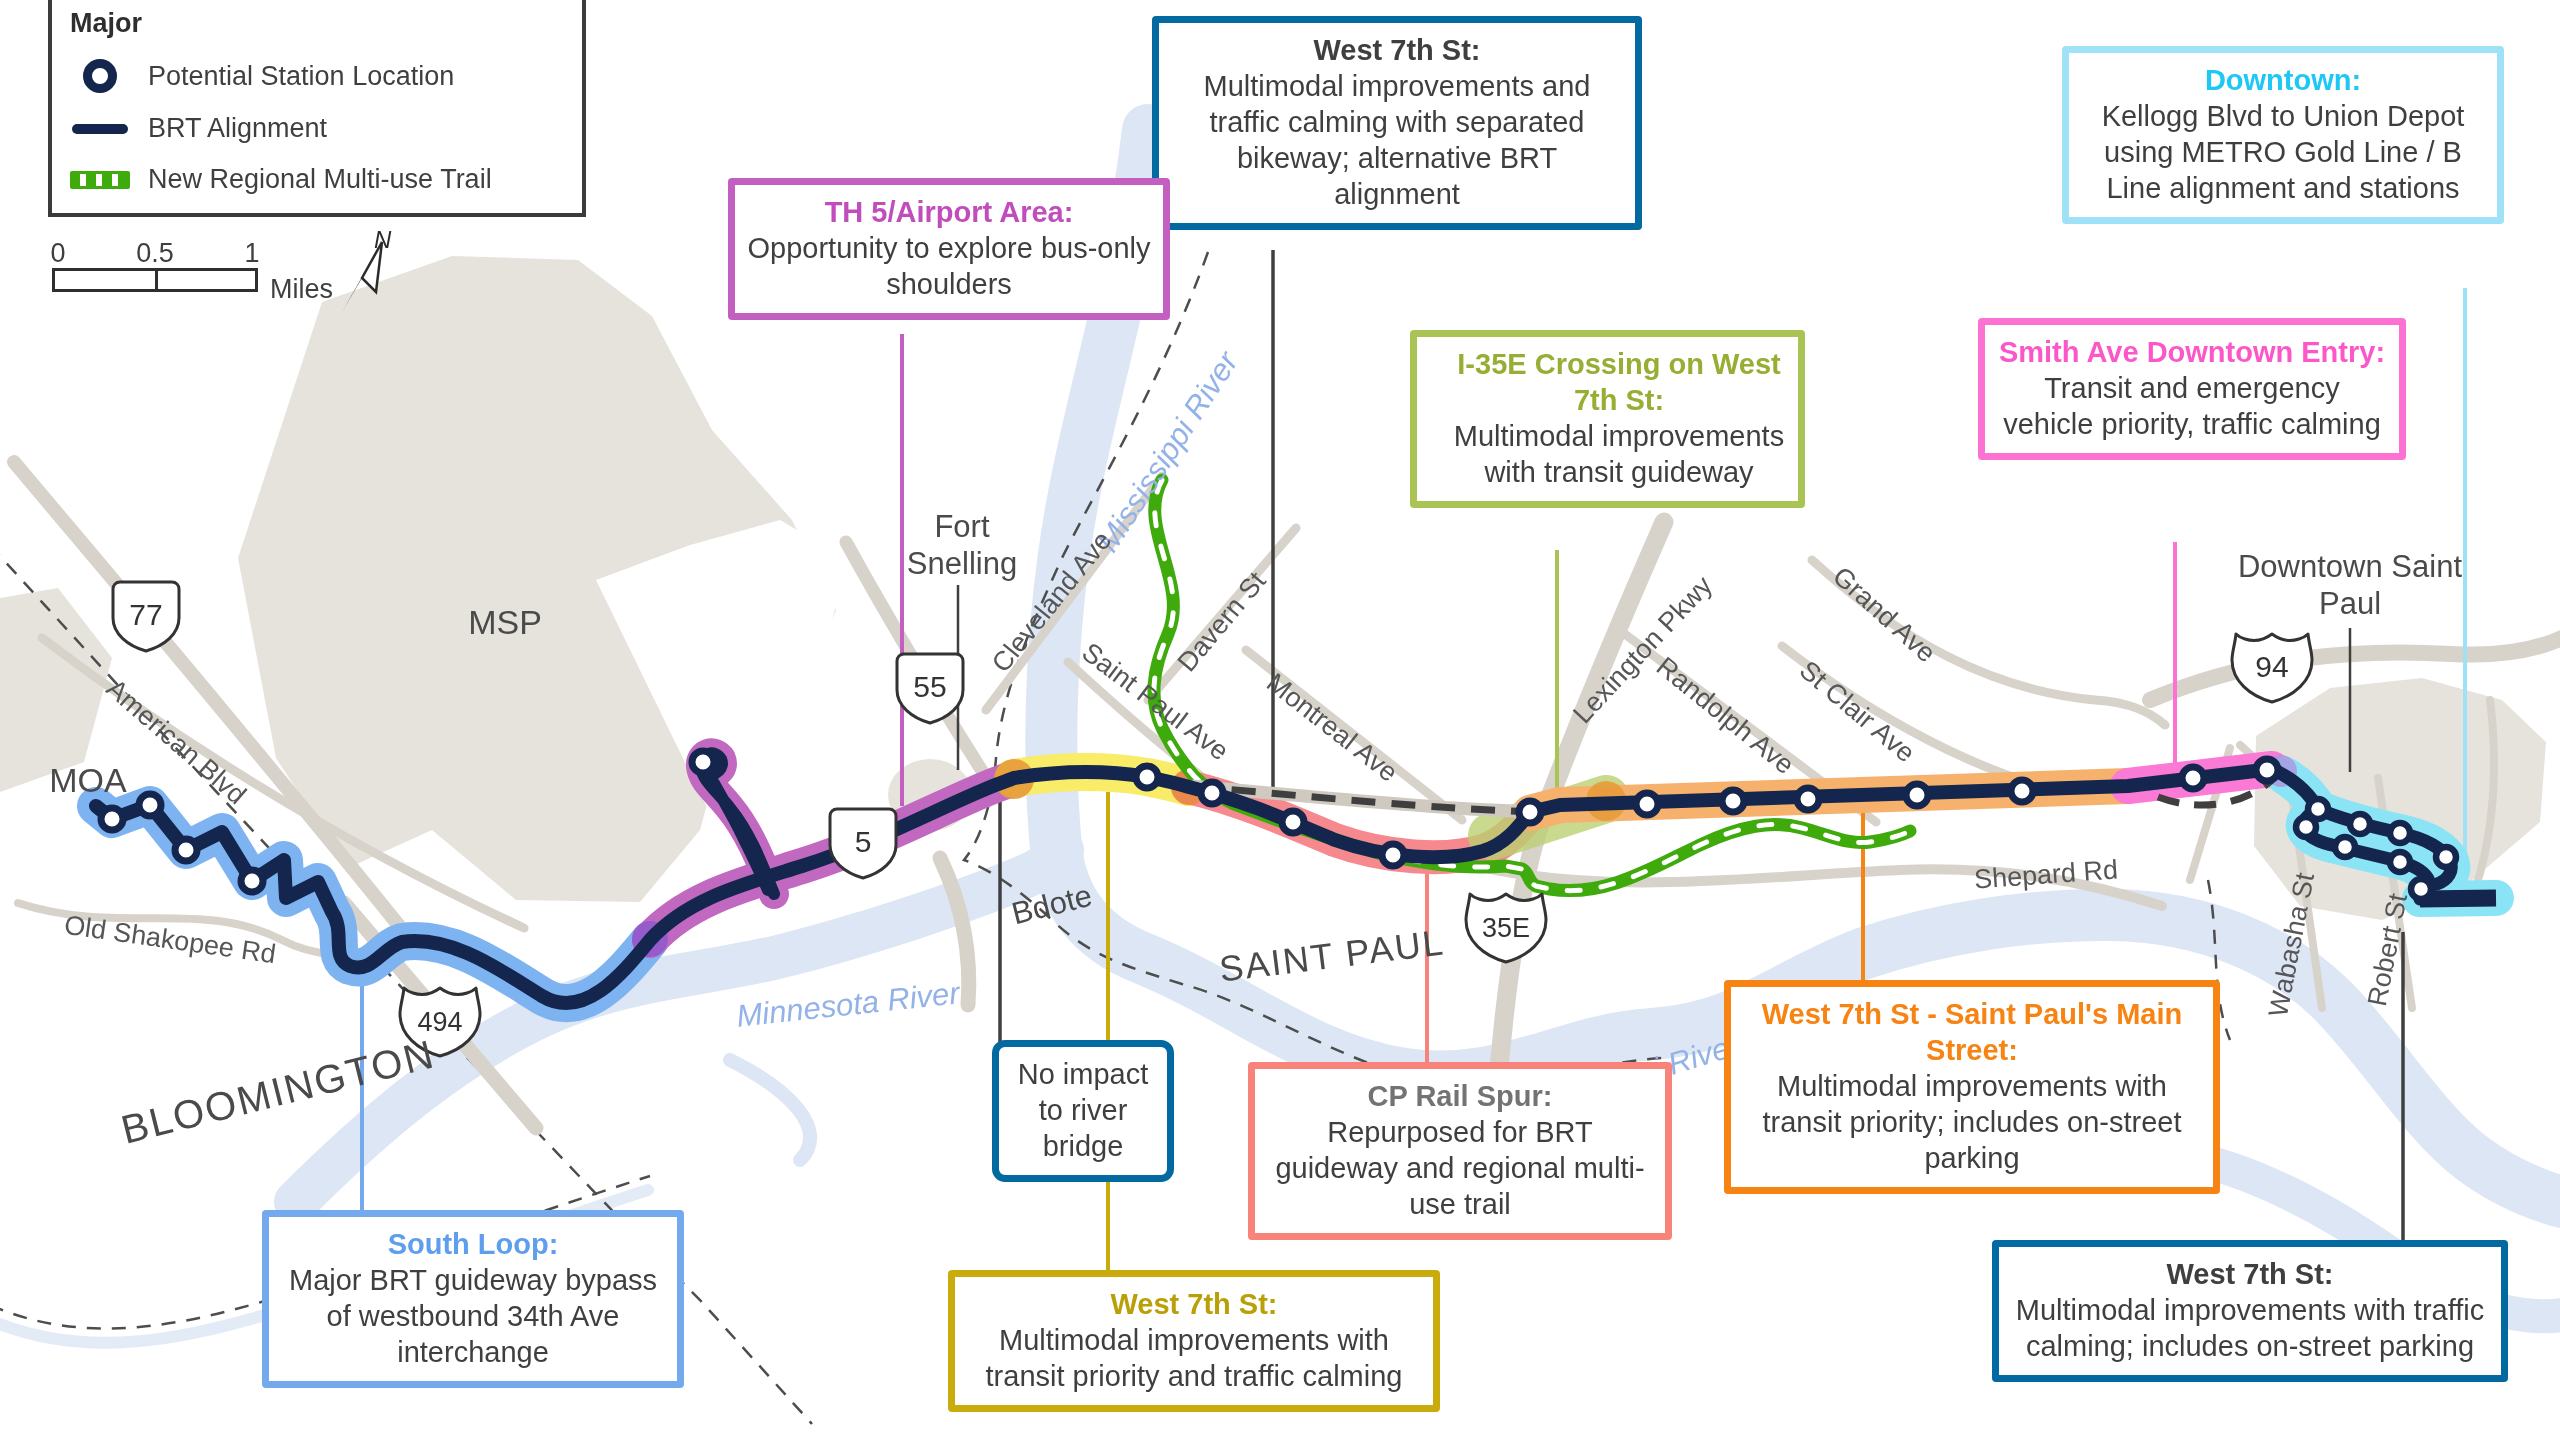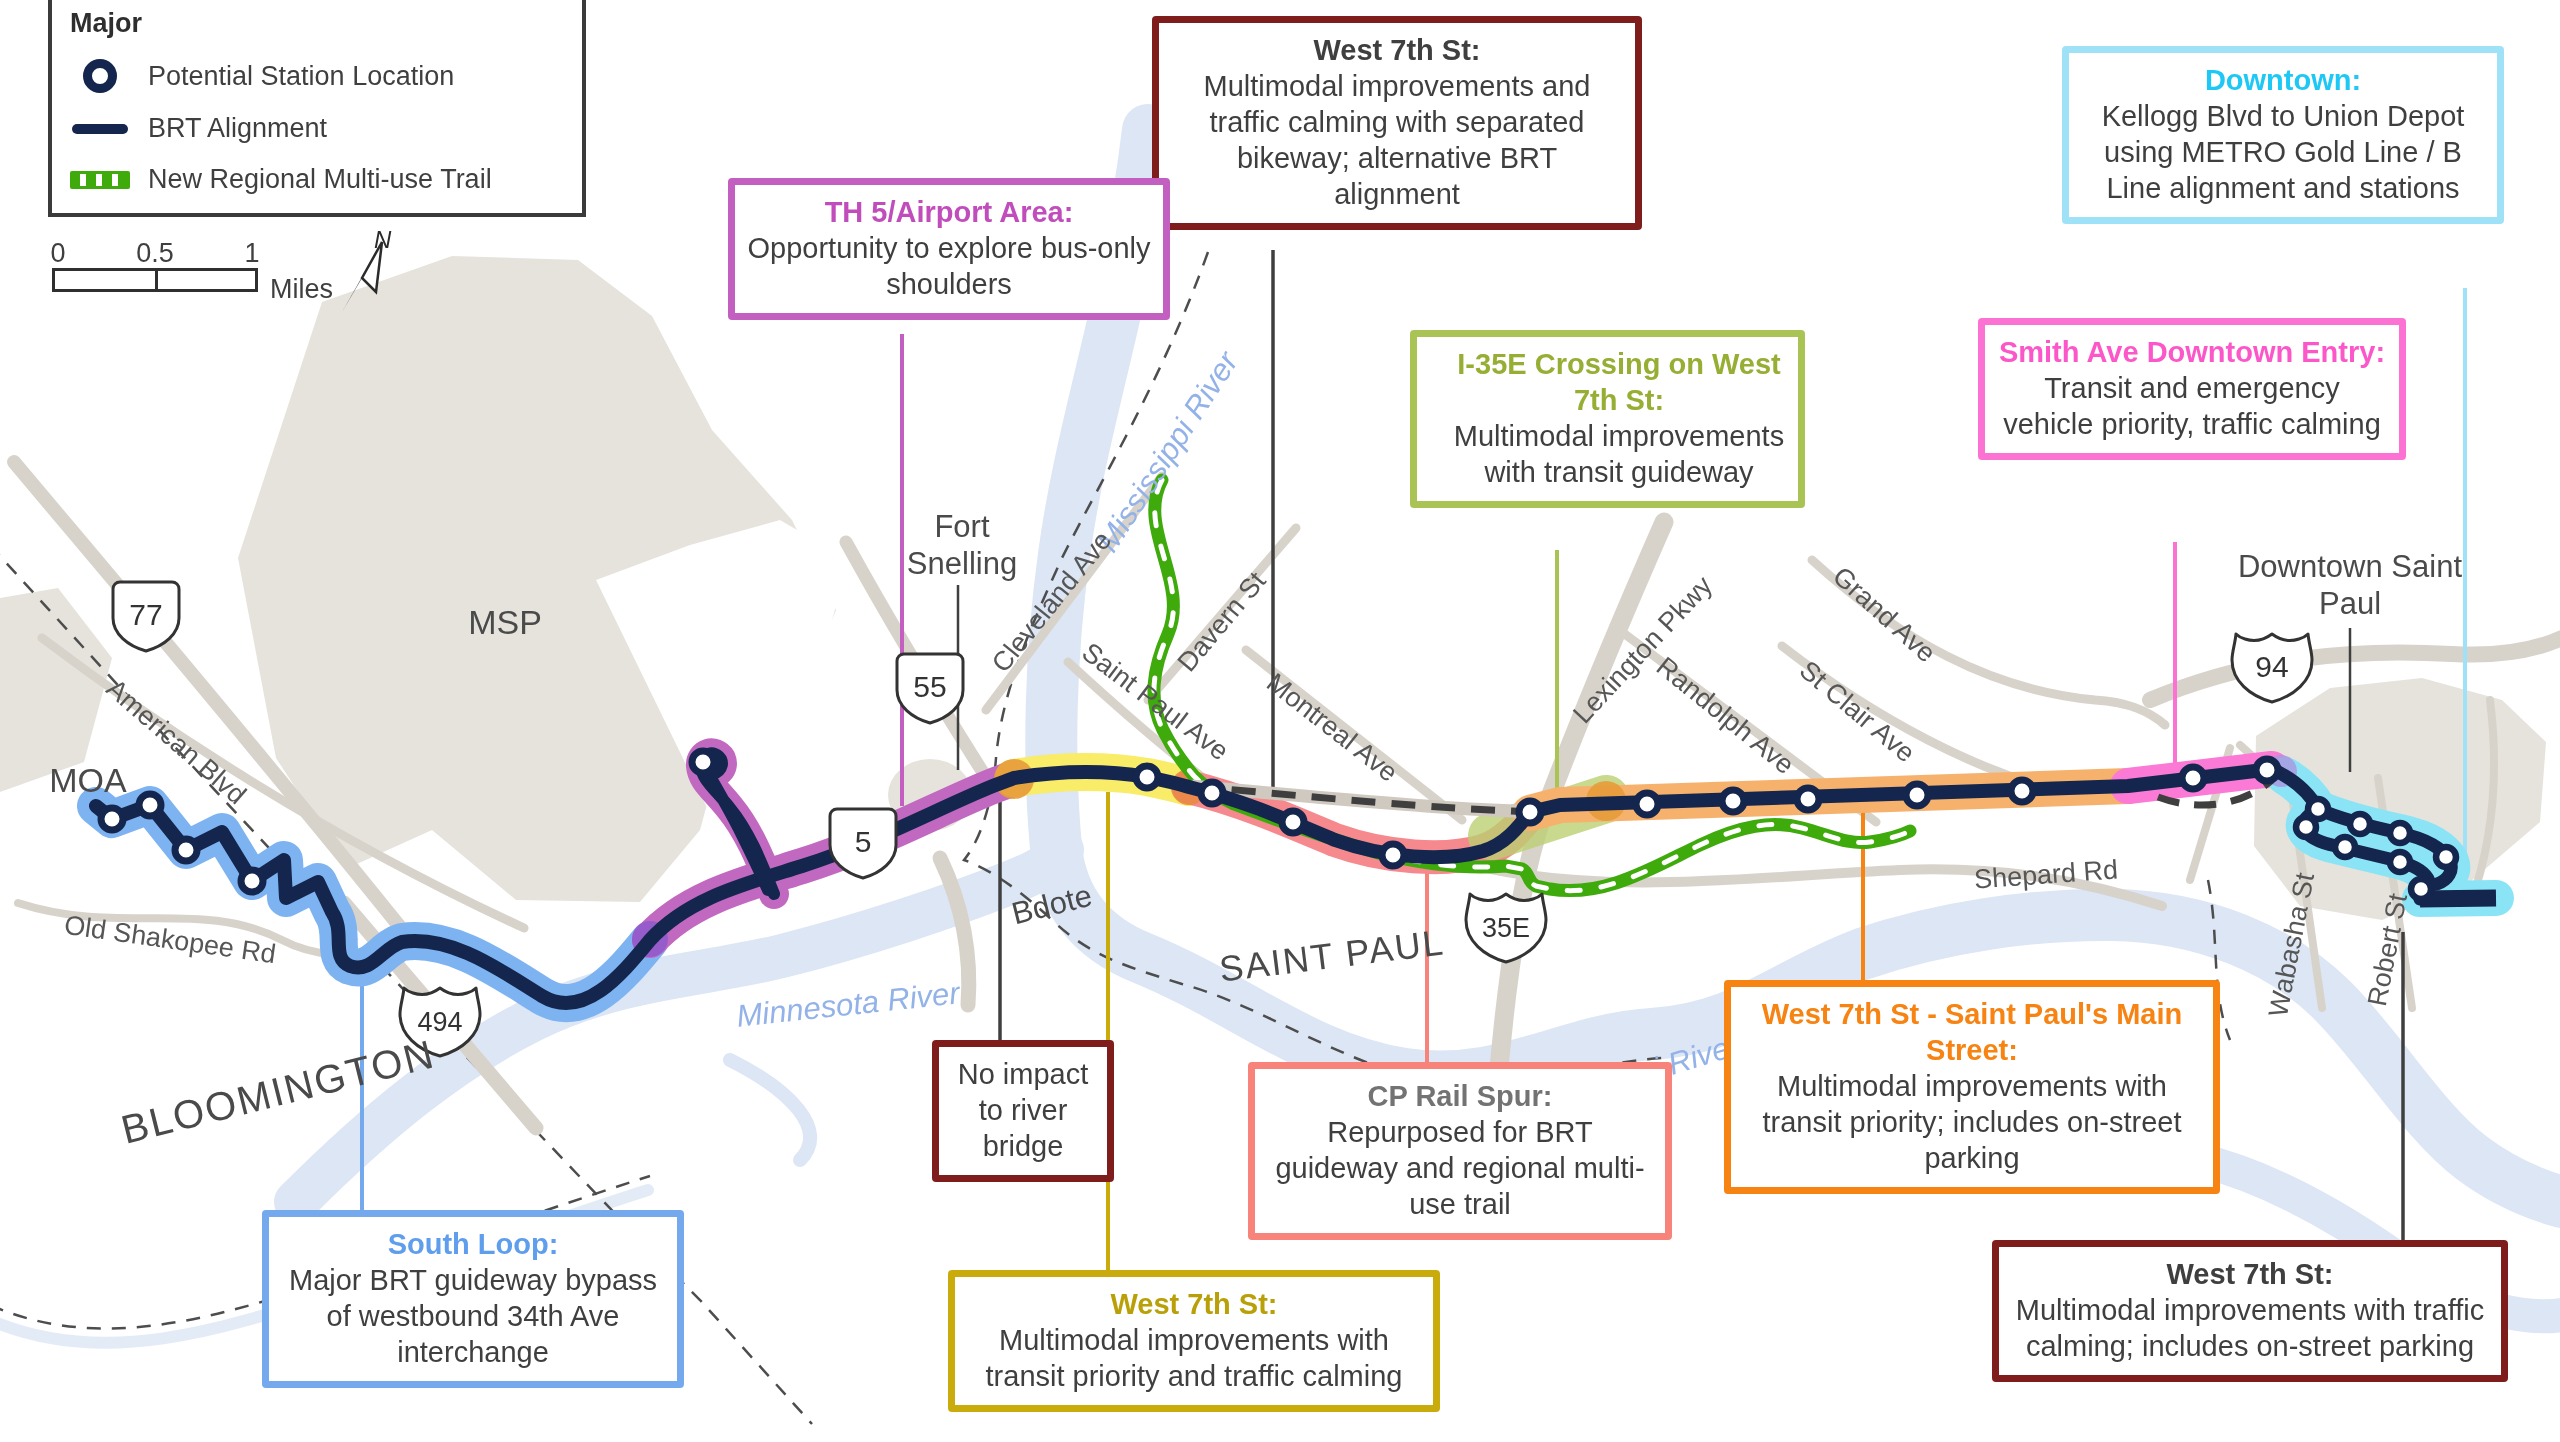--- a/index.html
+++ b/index.html
@@ -1,20 +1,20 @@
 <!DOCTYPE html>
 <html><head>
 <meta charset="utf-8">
 <style>
   html,body{margin:0;padding:0;background:#fff;}
   #stage{position:relative;width:2560px;height:1442px;overflow:hidden;background:#ffffff;
          font-family:"Liberation Sans",sans-serif;}
   #map{position:absolute;left:0;top:0;}
   
-  .callout{position:absolute;background:#ffffff;border:7px solid #7f1d1d;border-radius:4px;
+  .callout{position:absolute;background:#ffffff;border:7px solid #0369a1;border-radius:4px;
            padding:10px 12px;text-align:center;color:#3f3f3f;font-size:29px;line-height:1.24;z-index:30;}
   .callout .t{font-weight:bold;}
   
   .maplabel{position:absolute;white-space:nowrap;color:#4a4a4a;z-index:12;transform-origin:center;}
   .river-label{color:#93b2e8;font-style:italic;}
   .city-big{letter-spacing:2px;}
   
   #legend{position:absolute;left:48px;top:-8px;width:512px;background:#fff;border:4px solid #3b3b3b;
           z-index:40;padding:12px 0 18px 18px;}
   #legend .lg-title{font-weight:bold;font-size:27px;color:#2e2e2e;margin-bottom:16px;}
@@ -288,21 +288,21 @@
 <div class="callout" style="left:1978px;top:318px;width:390px;border-color:#fc72d2;">
   <div class="t" style="color:#fc57c8;">Smith Ave Downtown Entry:</div>
   <div>Transit and emergency vehicle priority, traffic calming</div>
 </div>
 
 <div class="callout" style="left:262px;top:1210px;width:384px;border-color:#74a9ee;">
   <div class="t" style="color:#5f9eec;">South Loop:</div>
   <div>Major BRT guideway bypass of westbound 34th Ave interchange</div>
 </div>
 
-<div class="callout" style="left:932px;top:1040px;width:144px;">
+<div class="callout" style="left:992px;top:1040px;width:144px;border-radius:13px;">
   <div>No impact to river bridge</div>
 </div>
 
 <div class="callout" style="left:1248px;top:1062px;width:386px;border-color:#f8837a;">
   <div class="t" style="color:#737373;">CP Rail Spur:</div>
   <div>Repurposed for BRT guideway and regional multi-use trail</div>
 </div>
 
 <div class="callout" style="left:948px;top:1270px;width:454px;border-color:#c9ac0c;">
   <div class="t" style="color:#b9a008;">West 7th St:</div>

